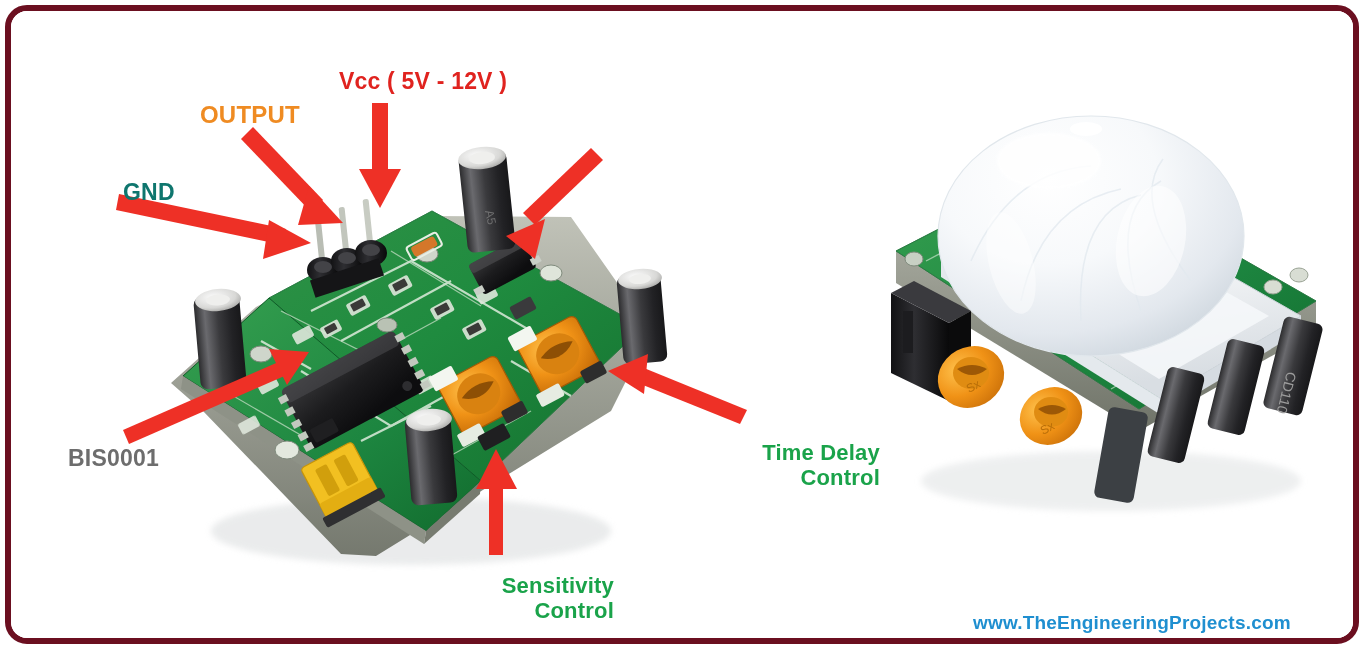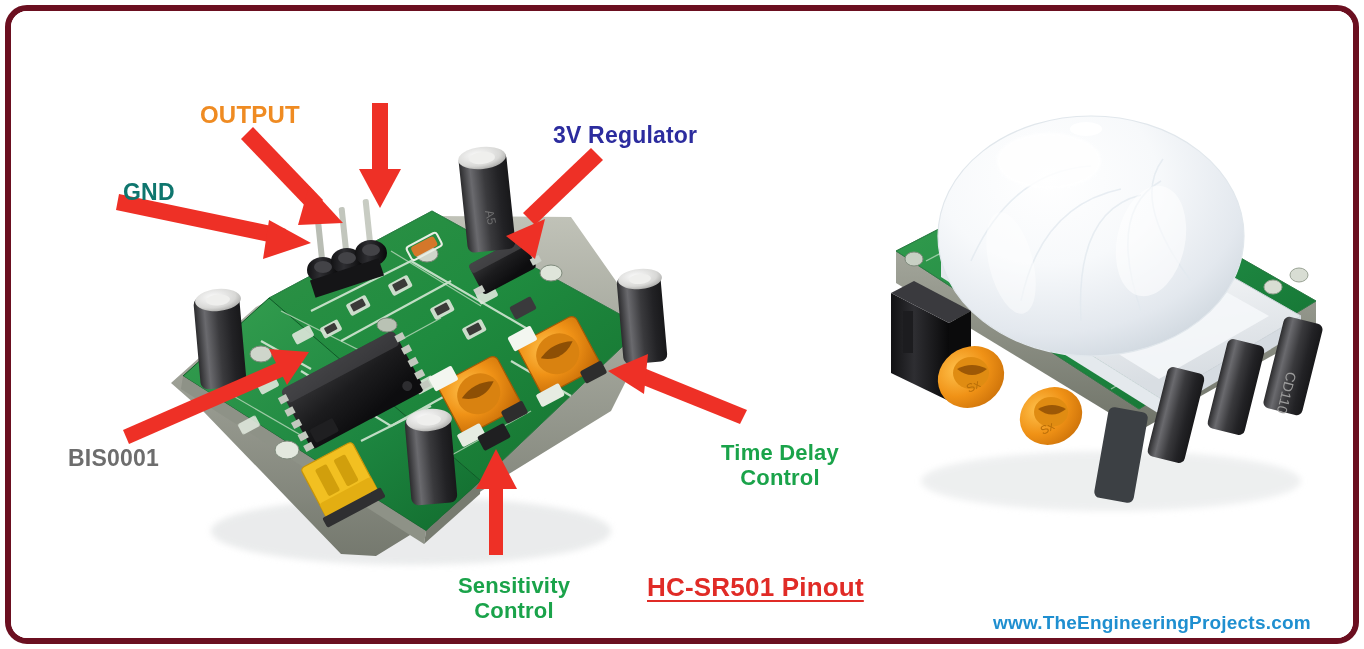--- a/index.html
+++ b/index.html
@@ -30,21 +30,21 @@
     background: #ffffff;
   }
   
   .lbl {
     position: absolute;
     font-weight: bold;
     white-space: pre;
     line-height: 1.15;
     letter-spacing: 0.2px;
   }
-  .lbl.center { text-align: center; }
+  .lbl.center { text-align: right; }
   .title-underline { text-decoration: underline; text-underline-offset: 4px; }
 
   
   svg.layer {
     position: absolute;
     left: 0; top: 0;
     width: 1354px; height: 639px;
     overflow: visible;
   }
   .arrow { fill: #ee3026; }
@@ -396,30 +396,29 @@
             <polygon class="arrow" points="729,413 736,399 628,355 622,370"></polygon>
             <polygon class="arrow" points="597,360 637,343 633,383"></polygon>
           </g>
         </g>
       </svg>
 
       <div class="lbl" style="left:112px; top:168px; font-size:23px; color:#0f766e;">GND</div>
 
       <div class="lbl" style="left:189px; top:90px; font-size:24px; color:#ef8b22;">OUTPUT</div>
 
-
-      <div class="lbl" style="left:542px; top:111px; font-size:23px; color:#2c2c9e;">3V Regulator</div>
+      <div class="lbl" style="left:328px; top:57px; font-size:23px; color:#e0231f;">Vcc ( 5V - 12V )</div>
+
 
       <div class="lbl" style="left:57px; top:434px; font-size:23px; color:#6d6d6d;">BIS0001</div>
 
       <div class="lbl center" style="left:403px; top:562px; width:200px; font-size:22px; color:#1aa34a;">Sensitivity
 Control</div>
 
       <div class="lbl center" style="left:669px; top:429px; width:200px; font-size:22px; color:#1aa34a;">Time Delay
 Control</div>
 
-      <div class="lbl title-underline" style="left:636px; top:562px; font-size:26px; color:#e02b26;">HC-SR501 Pinout</div>
-
-      <div class="lbl" style="left:962px; top:601px; font-size:19px; color:#1f8fd0; font-weight:bold;margin-left:20px;">www.TheEngineeringProjects.com</div>
+
+      <div class="lbl" style="left:962px; top:601px; font-size:19px; color:#1f8fd0; font-weight:bold;">www.TheEngineeringProjects.com</div>
 
     </div>
   </div>
 </div>
 
 </body></html>

